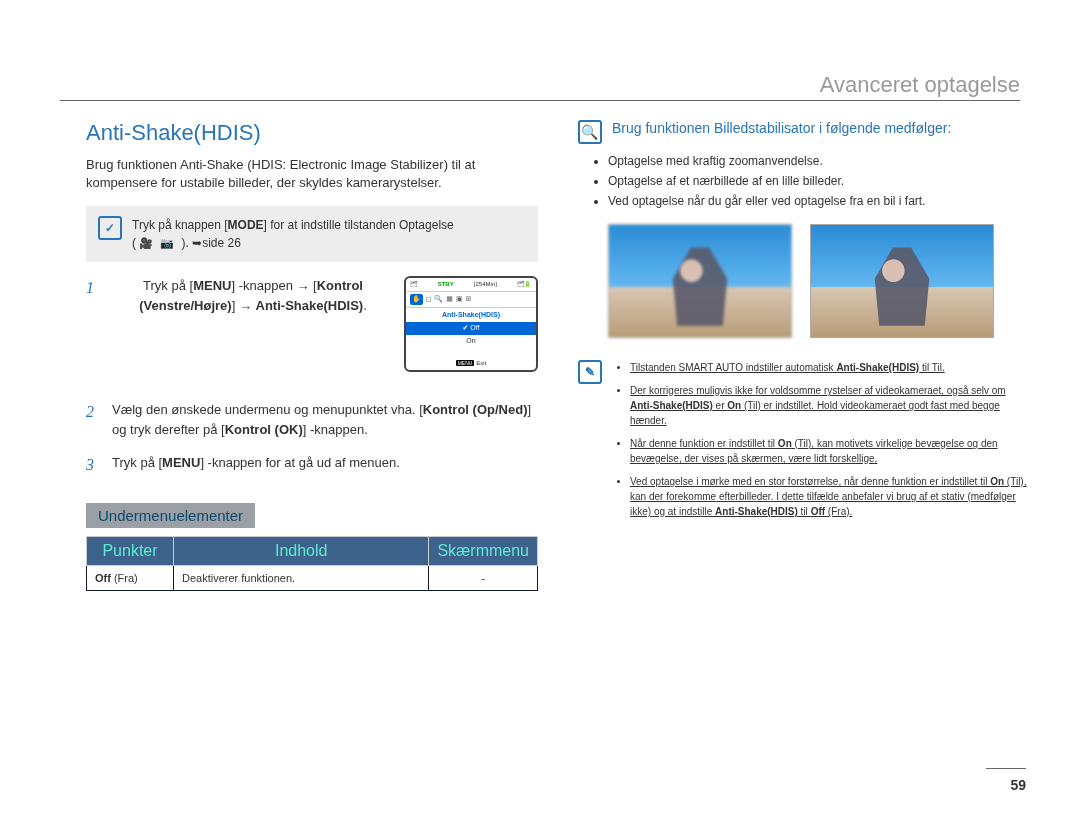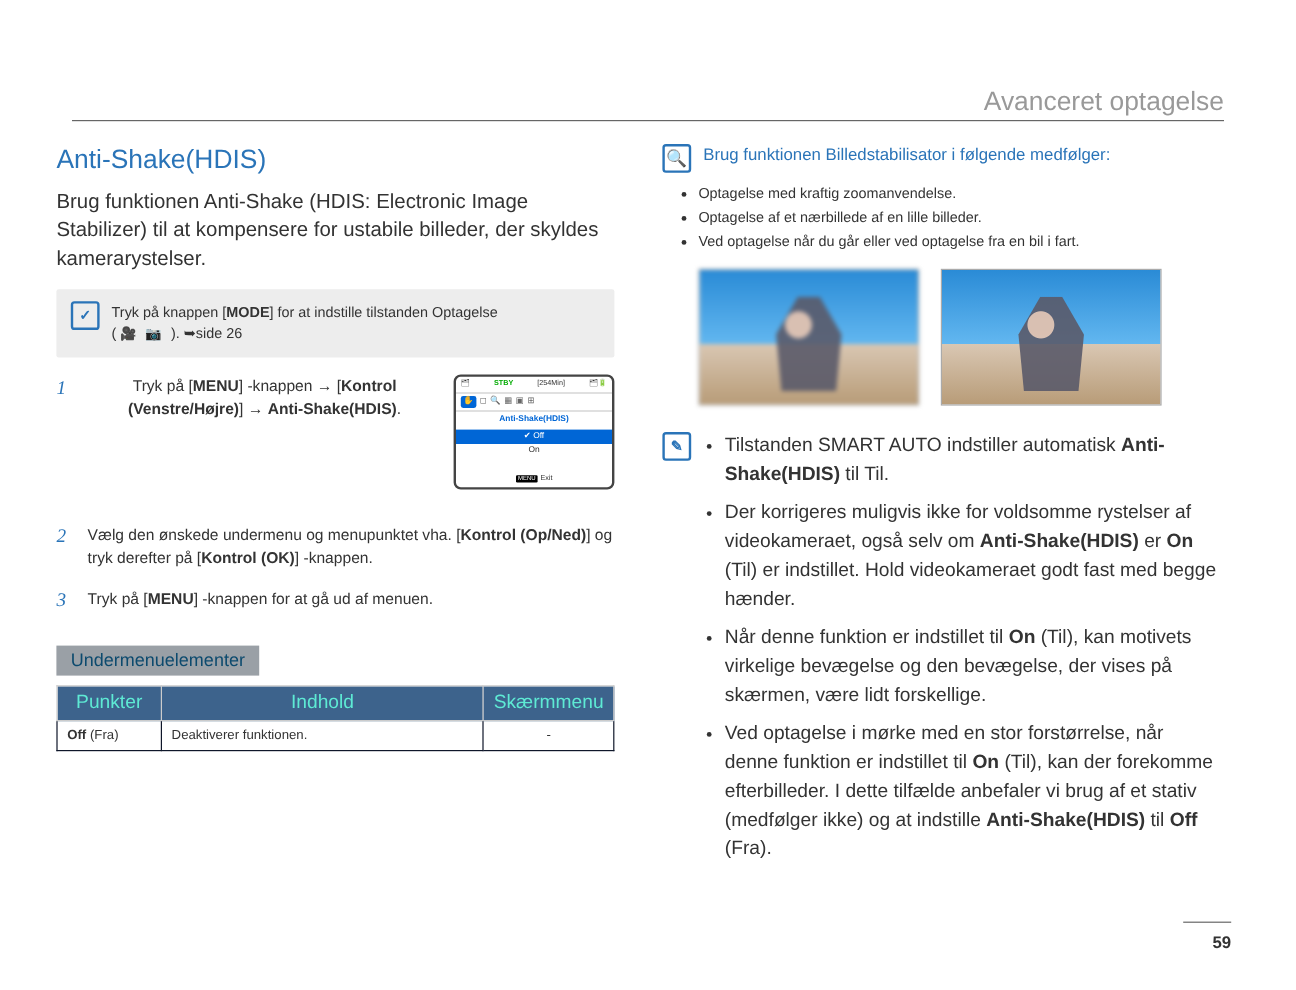--- a/index.html
+++ b/index.html
@@ -6,21 +6,21 @@
     margin: 0;
     font-family: Arial, Helvetica, sans-serif;
     font-size: 12px;
     color: #333;
     background: #fff;
   }
   .page {
     width: 1080px;
     height: 825px;
     box-sizing: border-box;
-    padding: 60px 50px 40px 47px;
+    padding: 60px 50px 40px 86px;
     position: relative;
   }
   .header-title {
     position: absolute;
     top: 72px;
     right: 60px;
     font-size: 22px;
     color: #999;
   }
   .hr {
@@ -40,21 +40,21 @@
   }
   h2.section {
     color: #2a74b8;
     font-size: 22px;
     font-weight: 400;
     margin: 0 0 10px 0;
   }
   p.intro {
     margin: 0 0 14px 0;
     line-height: 1.4;
-    font-size: 17px;
+    font-size: 13px;
   }
   .note-box {
     background: #ededed;
     padding: 10px 12px;
     display: flex;
     align-items: flex-start;
     gap: 10px;
     border-radius: 2px;
   }
   .icon-box {
@@ -188,21 +188,22 @@
   .thumb.blur { filter: blur(1.6px); }
   .note2 {
     display: flex;
     align-items: flex-start;
     gap: 10px;
   }
   .note2 ul {
     margin: 0;
     padding-left: 18px;
     line-height: 1.5;
-    font-size: 16px;
+    font-size: 10px;
+    text-decoration: underline;
   }
   .note2 ul li { margin-bottom: 8px; }
   .page-num {
     position: absolute;
     bottom: 32px;
     right: 54px;
     font-weight: bold;
     font-size: 14px;
   }
   .footer-line {

